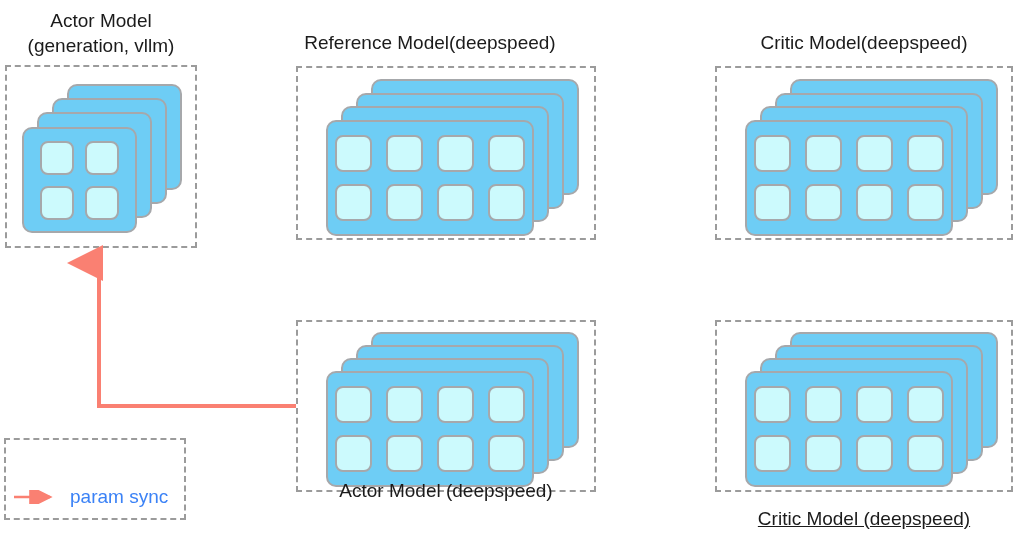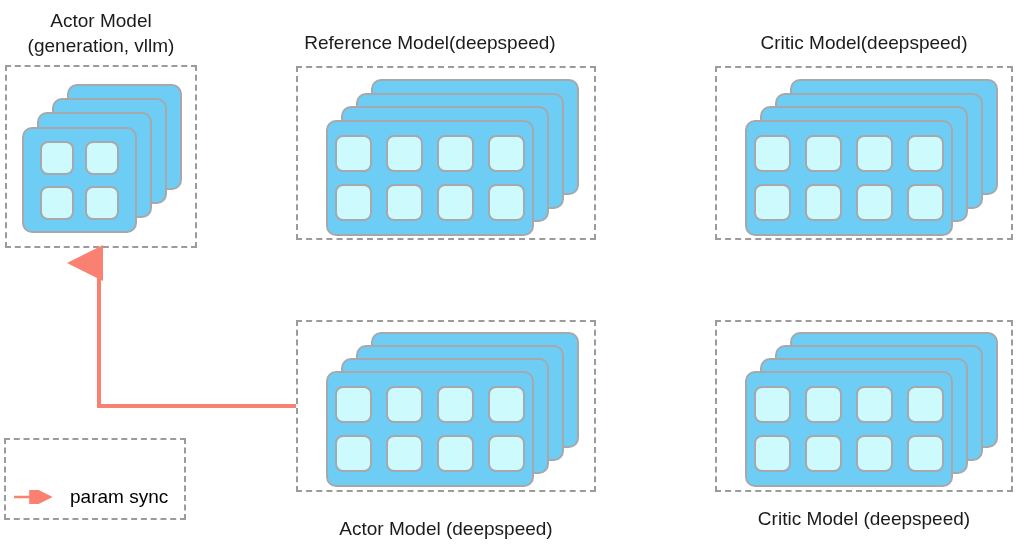--- a/index.html
+++ b/index.html
@@ -99,21 +99,21 @@
     align-items: center;
     gap: 10px;
   }
   .legend-arrow {
     width: 46px;
     height: 14px;
     display: block;
   }
   .legend-label {
     font-size: 19px;
-    color: #000000;
+    color: #3b82f6;
     white-space: nowrap;
     font-family: "Liberation Sans", sans-serif;
   }
 </style>
 </head>
 <body>
 
 <div id="canvas">
 
   <div class="caption" style="left:0px; top:8px; width:202px;">Actor Model
@@ -184,41 +184,41 @@
         <div class="chip"></div>
         <div class="chip"></div>
         <div class="chip"></div>
         <div class="chip"></div>
         <div class="chip"></div>
         <div class="chip"></div>
       </div>
     </div>
   </div>
 
-  <div class="caption" style="left:296px; top:516px; width:300px;">Actor Model (deepspeed)</div>
+  <div class="caption" style="left:296px; top:478px; width:300px;">Actor Model (deepspeed)</div>
 
   <div class="group-box" style="left:715px; top:320px; width:298px; height:172px;">
     <div class="stack" style="left:0px; top:0px; width:298px; height:172px;">
       <div class="card" style="left:73px; top:10px; width:208px; height:116px;"></div>
       <div class="card" style="left:58px; top:23px; width:208px; height:116px;"></div>
       <div class="card" style="left:43px; top:36px; width:208px; height:116px;"></div>
       <div class="card card-front cols-4" style="left:28px; top:49px; width:208px; height:116px;">
         <div class="chip"></div>
         <div class="chip"></div>
         <div class="chip"></div>
         <div class="chip"></div>
         <div class="chip"></div>
         <div class="chip"></div>
         <div class="chip"></div>
         <div class="chip"></div>
       </div>
     </div>
   </div>
 
-  <div class="caption" style="left:715px; top:506px; width:298px;">Critic Model (deepspeed)</div>
+  <div class="caption" style="left:715px; top:506px; width:298px;text-decoration:underline;">Critic Model (deepspeed)</div>
 
   <svg class="arrow-svg" viewBox="0 0 1032 546" xmlns="http://www.w3.org/2000/svg">
     <defs>
       <marker id="arrowhead-up" markerWidth="9" markerHeight="9" refX="4.5" refY="8" orient="auto" markerUnits="strokeWidth">
         <path d="M 4.5 0 L 9 9 L 0 9 Z" fill="#fa8072"></path>
       </marker>
     </defs>
     <path d="M 296 406 L 99 406 L 99 263" fill="none" stroke="#fa8072" stroke-width="4" marker-end="url(#arrowhead-up)"></path>
   </svg>
 

